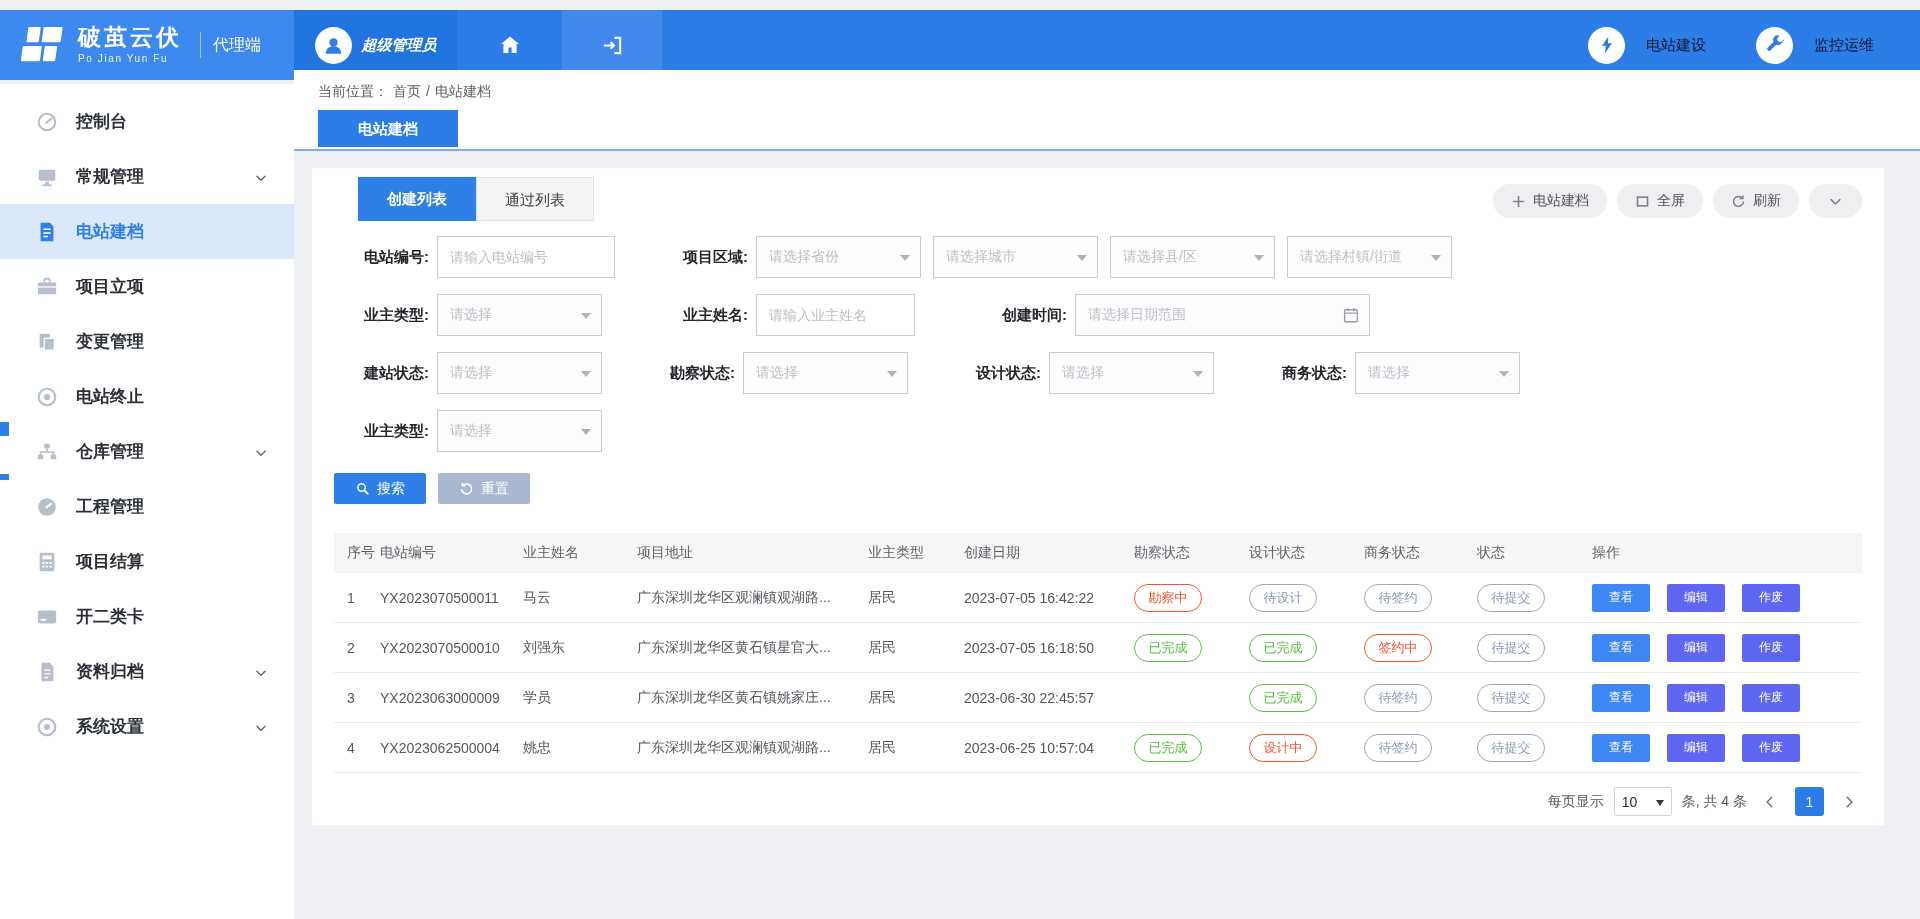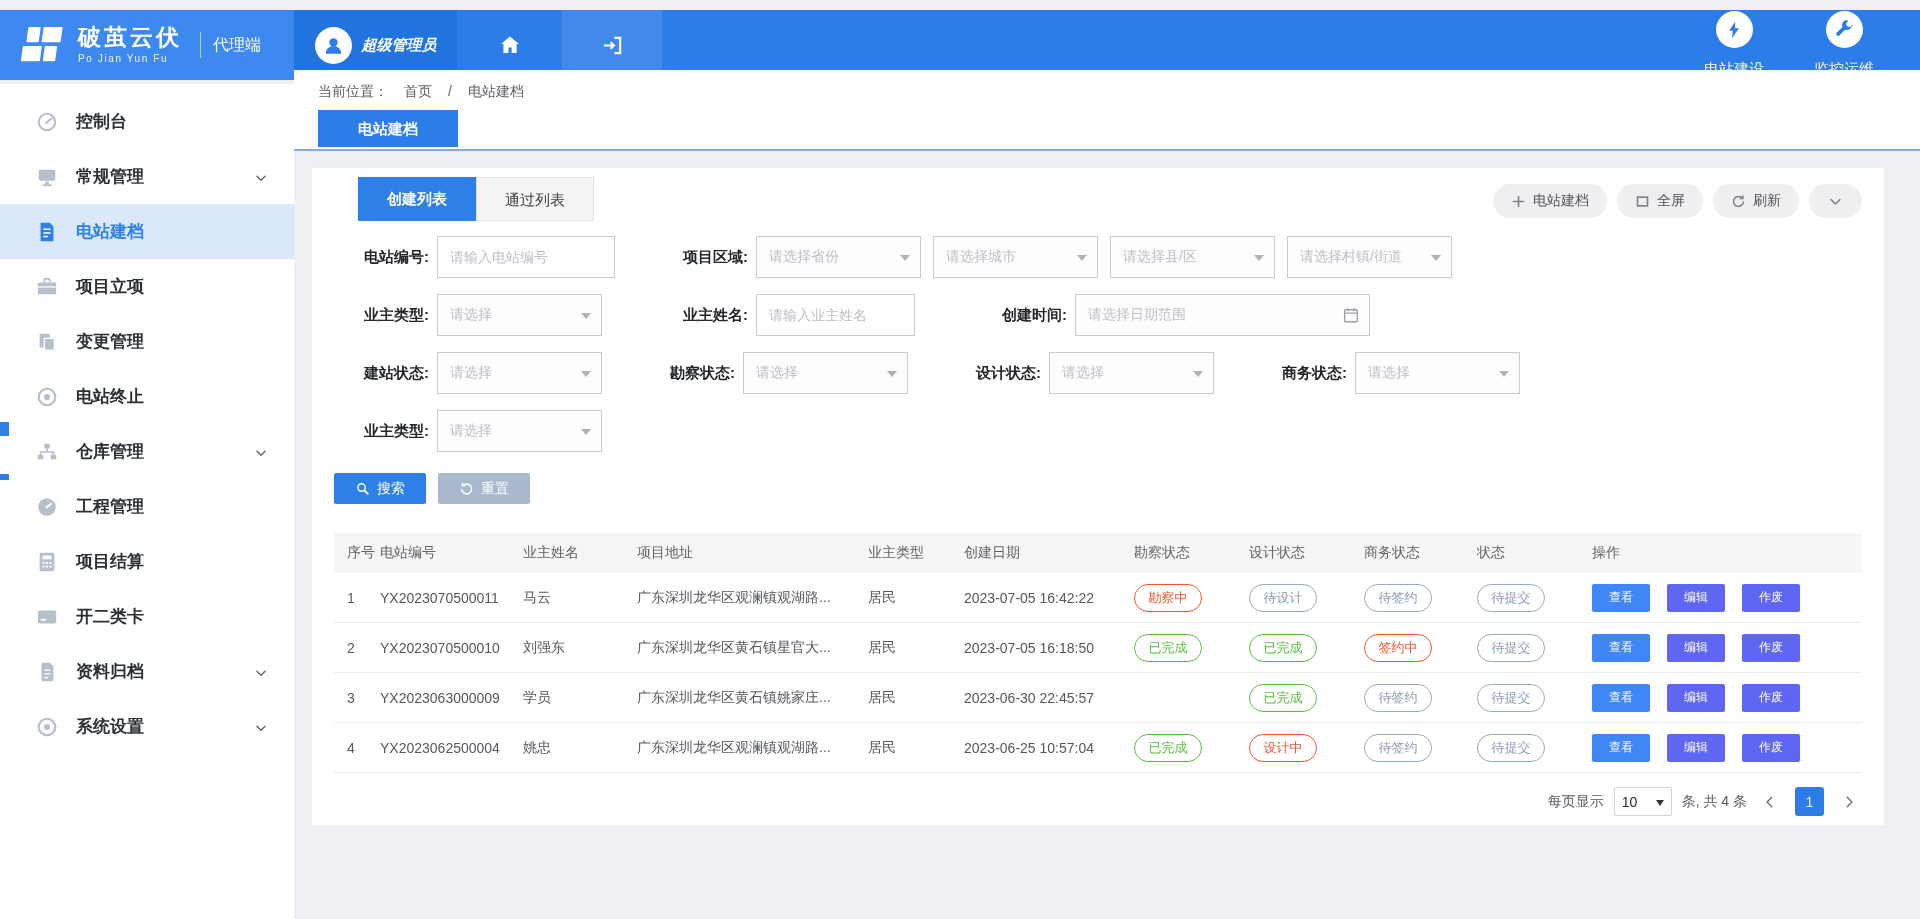--- a/index.html
+++ b/index.html
@@ -18,38 +18,38 @@
   .user-seg { width:163px; background:#2173de; gap:10px; }
   .avatar { width:37px; height:37px; border-radius:50%; background:#fff; color:#2d7de8; display:flex; align-items:center; justify-content:center; }
   .avatar svg { width:25px; height:25px; }
   .user-name { color:#fff; font-size:15px; font-weight:bold; }
   .home-seg { width:105px; background:#2d7de8; color:#fff; cursor:pointer; }
   .home-seg svg { width:24px; height:24px; }
   .logout-seg { width:100px; background:#4389ec; color:#fff; cursor:pointer; }
   .logout-seg svg { width:23px; height:23px; }
   .header-spacer { flex:1; }
   .hnav { display:flex; align-items:center; gap:50px; padding-right:46px; }
-  .hnav-item { display:flex; align-items:center; gap:12px; color:#fef9c3; font-size:15px; cursor:pointer;flex-direction:column; }
+  .hnav-item { display:flex; align-items:center; gap:21px; color:#0f172a; font-size:15px; cursor:pointer; }
   .hnav-icon { width:37px; height:37px; border-radius:50%; background:#fff; color:#2d7de8; display:flex; align-items:center; justify-content:center; }
   .hnav-icon svg { width:20px; height:20px; }
   
   .sidebar { position:absolute; top:84px; left:0; width:294px; bottom:0; background:#fff; }
   .side-list { padding-top:10px; }
   .side-item { height:55px; display:flex; align-items:center; padding-left:36px; gap:18px; font-size:17px; font-weight:bold; color:#2b2f36; position:relative; cursor:pointer; }
   .side-item .s-icon { width:22px; height:22px; color:#b7bfcb; display:flex; }
   .side-item .s-icon svg { width:22px; height:22px; }
   .side-item.active { background:#dbe8fa; color:#2e7fe8; }
   .side-item.active .s-icon { color:#2e7fe8; }
   .side-chev { position:absolute; right:26px; width:14px; height:14px; color:#5f6673; }
   .side-chev svg { width:14px; height:14px; }
   .scroll-mark { position:absolute; left:0; width:9px; background:#2e7fe8; }
   
   .main { position:absolute; left:294px; top:70px; right:0; bottom:0; background:#eef0f4; }
   .top-strip { background:#fff; height:79px; padding-left:24px; box-sizing:border-box; }
-  .breadcrumb { padding-top:13px; font-size:14px; color:#5c6066; display:flex; gap:16px; }
+  .breadcrumb { padding-top:13px; font-size:14px; color:#5c6066; display:flex; gap:5px; }
   .crumb-link { cursor:pointer; }
   .page-tab { margin-top:9px; display:inline-block; width:140px; height:37px; line-height:37px; text-align:center; background:#2d7de8; color:#fff; font-size:15px; font-weight:bold; }
   .blue-line { height:2px; background:#84abe9; }
   .card { margin:16px 36px 0 18px; background:#fff; height:658px; position:relative; padding:0 22px; box-sizing:border-box; border-top:1px solid #e9ecf1; }
   
   .tabs-row { padding-top:9px; display:flex;padding-left:24px; }
   .tab { width:118px; height:44px; line-height:44px; text-align:center; font-size:15px; cursor:pointer; box-sizing:border-box; }
   .tab.active { background:#2e7fe8; color:#fff; font-weight:bold; }
   .tab.inactive { background:#f4f4f5; color:#3c3f44; border:1px solid #e3e3e5; }
   .toolbar { position:absolute; right:22px; top:16px; display:flex; gap:10px; }

